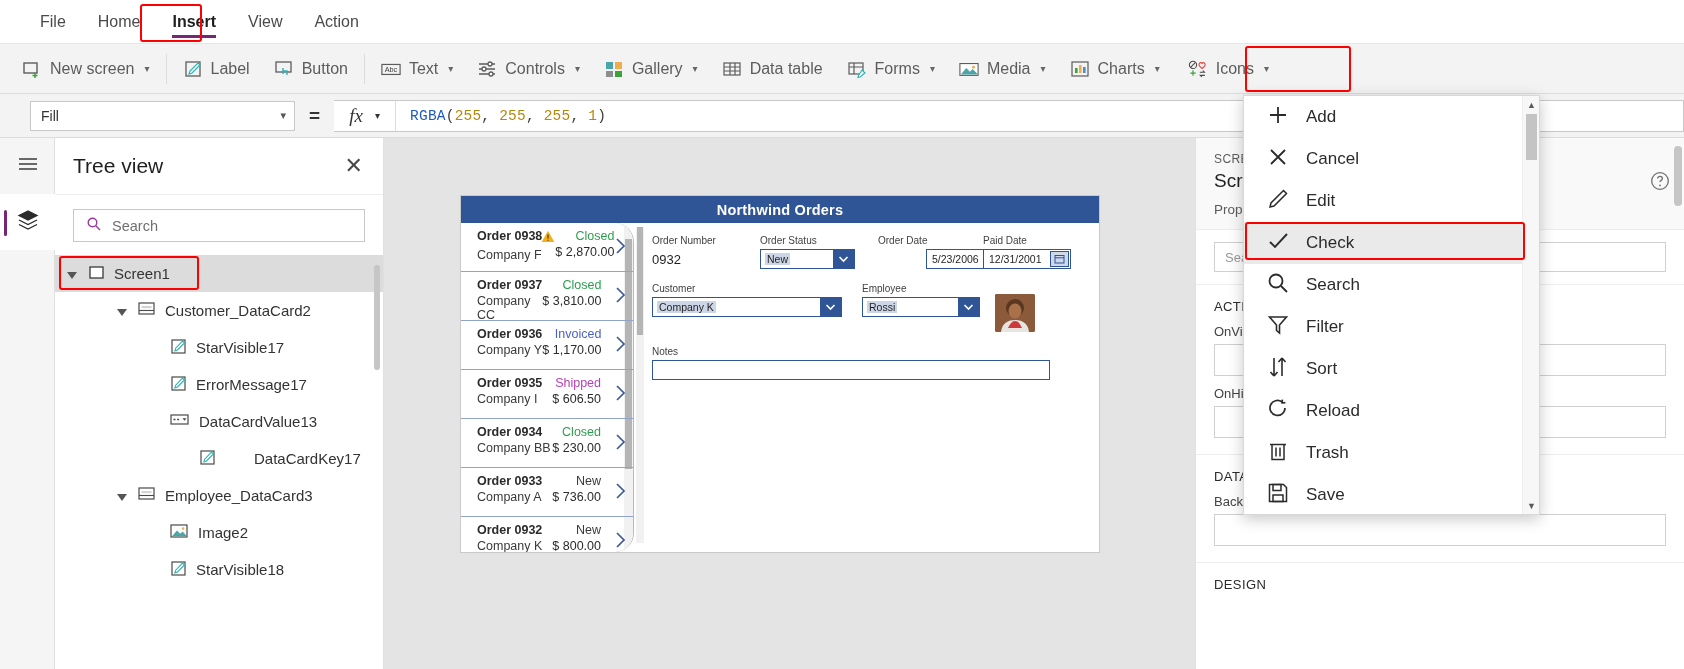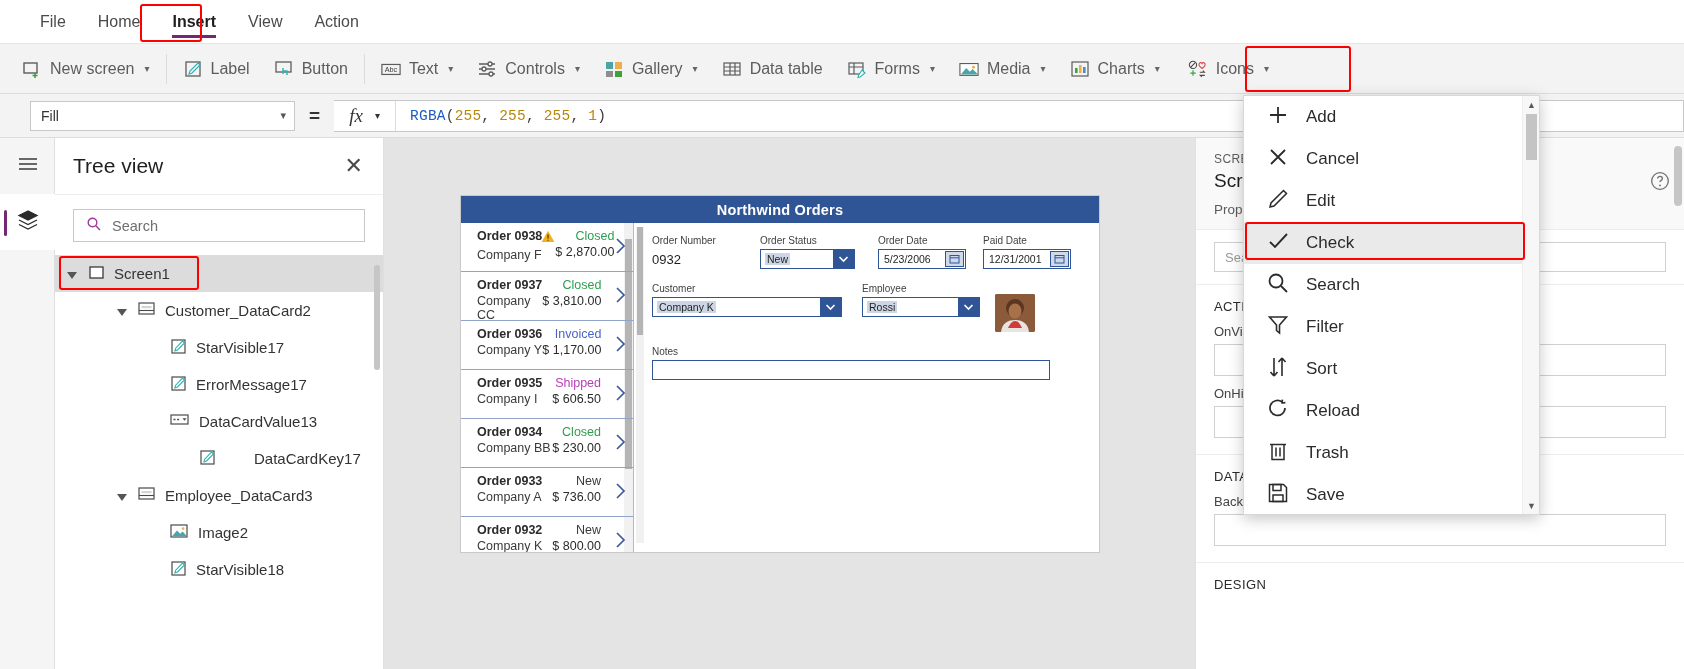--- a/index.html
+++ b/index.html
@@ -134,21 +134,21 @@
   }
   .phone {
     position:absolute; left:77px; top:58px; width:638px; height:356px;
     background:#fff; box-shadow:0 0 0 1px #c9c9c9;
   }
   .app-hd {
     height:27px; background:#2f5597; color:#fff; font-size:14.5px; font-weight:bold;
     display:flex; align-items:center; justify-content:center; letter-spacing:.2px;
   }
   .app-body { display:flex; height:329px; }
-  .gallery { width:208px; border-right:1px solid #b9b9b9; position:relative; overflow:hidden;}
+  .gallery { width:208px; border-right:1px solid #b9b9b9; position:relative; overflow:hidden;border-radius:19px;}
   .grow {
     height:49px; border-bottom:1px solid #8fa4c8; padding:6px 8px 0 16px;
     display:flex; justify-content:space-between; position:relative;
   }
   .grow .left .o { font-size:12.5px; font-weight:bold; color:#2b2b2b; white-space:nowrap;}
   .grow .left .c { font-size:12.5px; color:#3a3a3a; margin-top:2px; }
   .grow .right { text-align:right; padding-right:24px; }
   .grow .right .s { font-size:12.5px; }
   .grow .right .m { font-size:12.5px; color:#2b2b2b; margin-top:2px; white-space:nowrap;}
   .chev {
@@ -654,21 +654,21 @@
                 <span class="hl" style="margin-left:4px;">New</span>
                 <span class="ddbtn">
                     <svg width="11" height="8" viewBox="0 0 11 8" fill="none" stroke="#fff" stroke-width="1.6">
                       <path d="M1.5 2l4 4 4-4"></path>
                     </svg>
                   </span>
               </div>
             </div>
             <div style="width:105px;">
               <div class="fld-lab">Order Date</div>
-              <div class="inp" style="width:88px;">
+              <div class="inp" style="width:88px;margin-left:48px;">
                 <span>5/23/2006</span>
                 <span class="datebtn">
                     <svg width="11" height="10" viewBox="0 0 11 10" fill="none" stroke="#2f5597" stroke-width="1">
                       <rect x="1" y="1.5" width="9" height="7.5"></rect>
                       <path d="M1 3.8h9"></path>
                     </svg>
                   </span>
               </div>
             </div>
             <div style="width:100px;">

